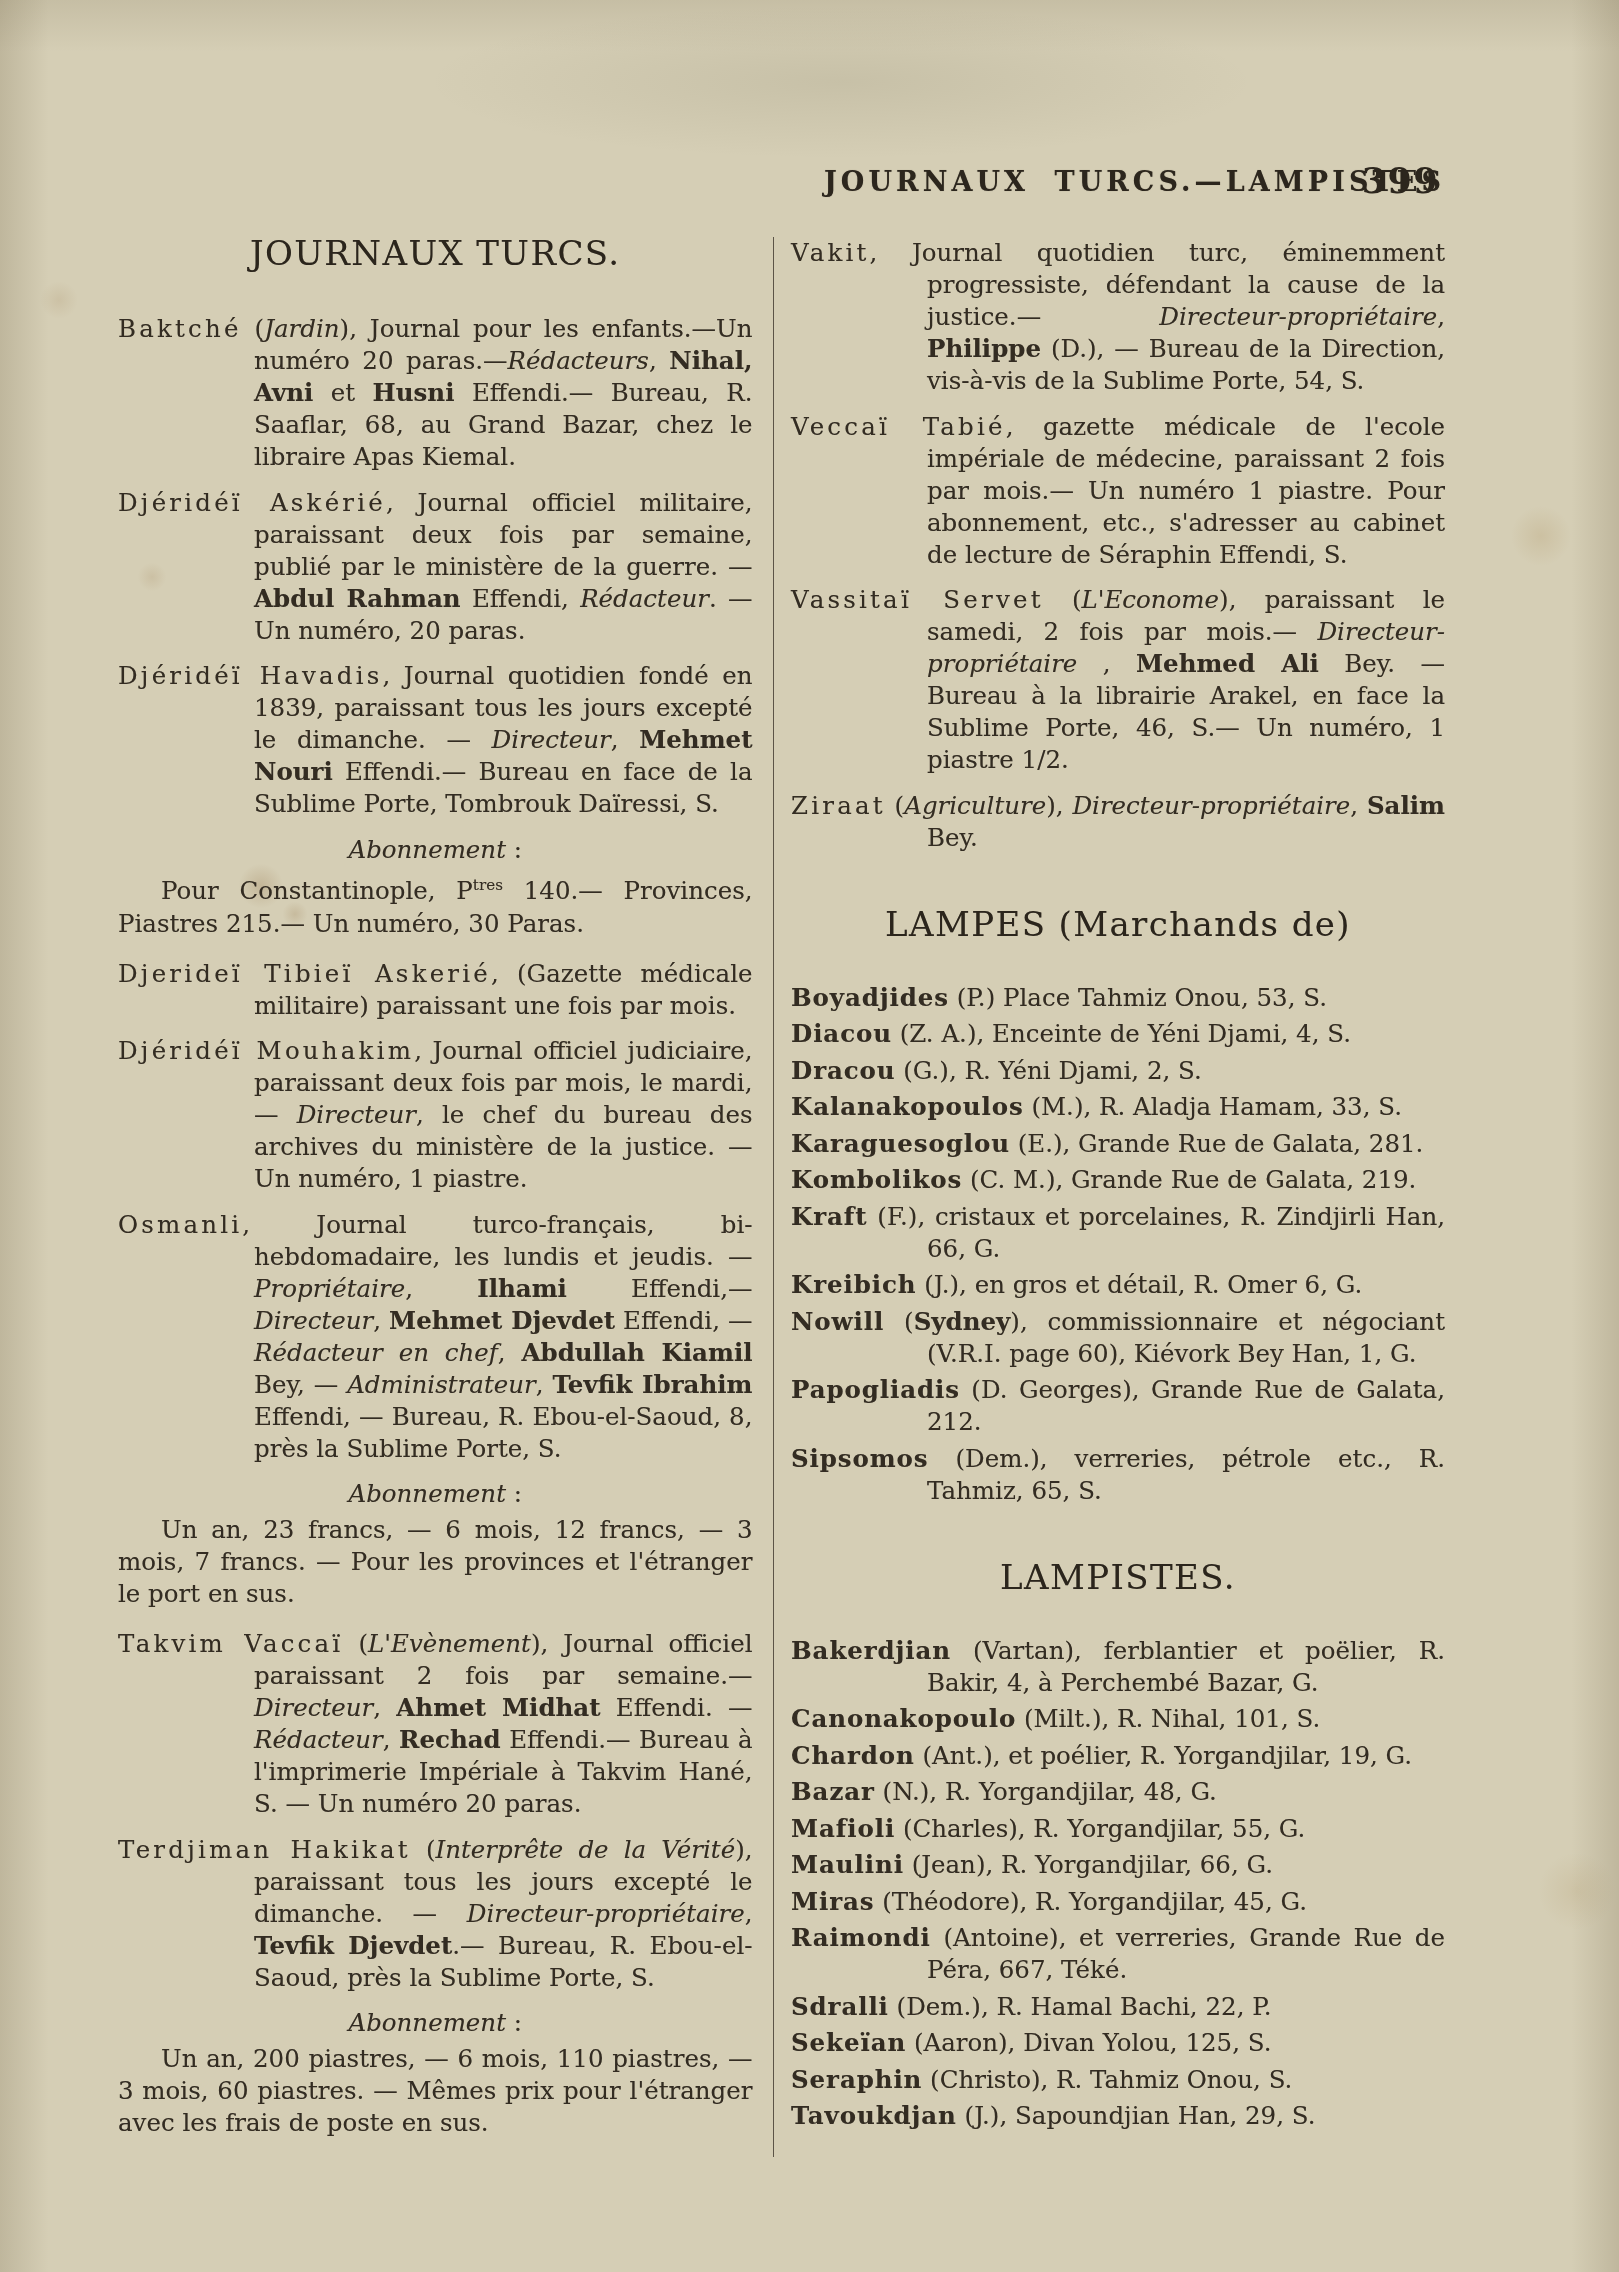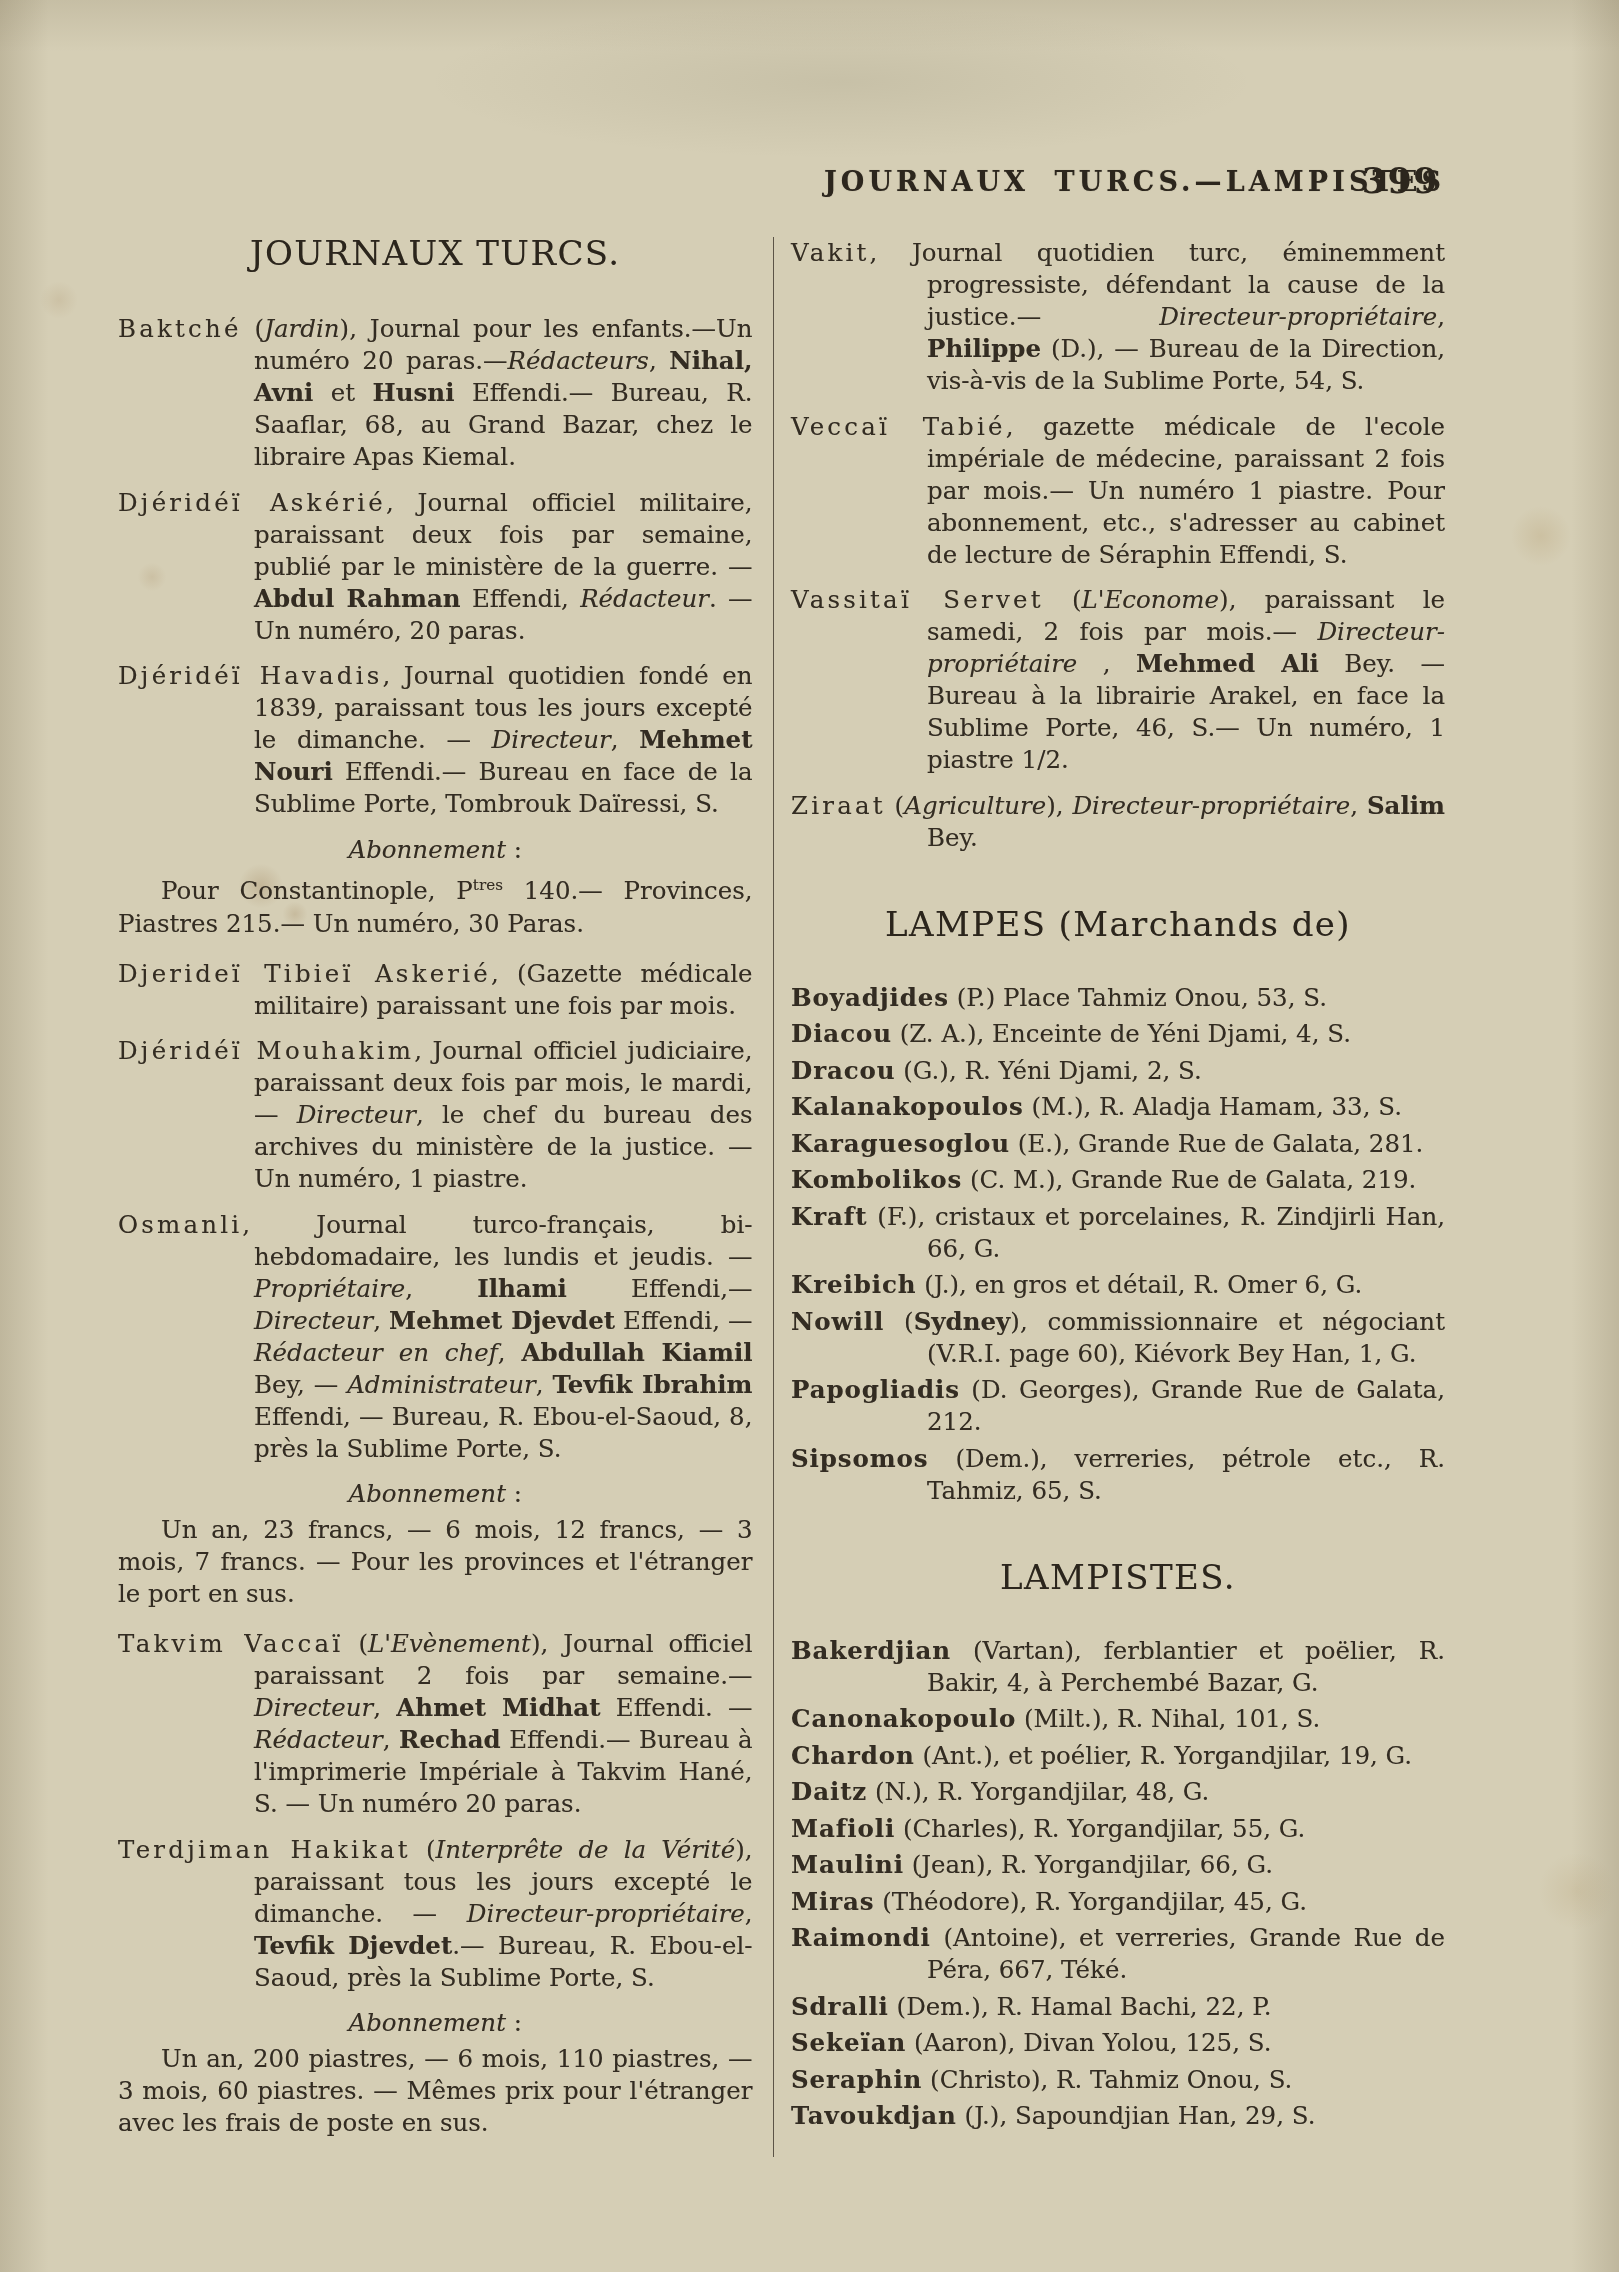--- a/index.html
+++ b/index.html
@@ -108,21 +108,21 @@
           <p class="entry-tight"><span class="hwb">Kombolikos</span><span> (C. M.), Grande Rue de Galata, 219.</span></p>
           <p class="entry-tight"><span class="hwb">Kraft</span><span> (F.), cristaux et porcelaines, R. Zindjirli Han, 66, G.</span></p>
           <p class="entry-tight"><span class="hwb">Kreibich</span><span> (J.), en gros et détail, R. Omer 6, G.</span></p>
           <p class="entry-tight"><span class="hwb">Nowill</span><span> (</span><span class="bd">Sydney</span><span>), commissionnaire et négociant (V.R.I. page 60), Kiévork Bey Han, 1, G.</span></p>
           <p class="entry-tight"><span class="hwb">Papogliadis</span><span> (D. Georges), Grande Rue de Galata, 212.</span></p>
           <p class="entry-tight"><span class="hwb">Sipsomos</span><span> (Dem.), verreries, pétrole etc., R. Tahmiz, 65, S.</span></p>
           <p class="heading">LAMPISTES.</p>
           <p class="entry-tight"><span class="hwb">Bakerdjian</span><span> (Vartan), ferblantier et poëlier, R. Bakir, 4, à Perchembé Bazar, G.</span></p>
           <p class="entry-tight"><span class="hwb">Canonakopoulo</span><span> (Milt.), R. Nihal, 101, S.</span></p>
           <p class="entry-tight"><span class="hwb">Chardon</span><span> (Ant.), et poélier, R. Yorgandjilar, 19, G.</span></p>
-          <p class="entry-tight"><span class="hwb">Daitz</span><span> (N.), R. Yorgandjilar, 48, G.</span></p>
+          <p class="entry-tight"><span class="hwb">Bazar</span><span> (N.), R. Yorgandjilar, 48, G.</span></p>
           <p class="entry-tight"><span class="hwb">Mafioli</span><span> (Charles), R. Yorgandjilar, 55, G.</span></p>
           <p class="entry-tight"><span class="hwb">Maulini</span><span> (Jean), R. Yorgandjilar, 66, G.</span></p>
           <p class="entry-tight"><span class="hwb">Miras</span><span> (Théodore), R. Yorgandjilar, 45, G.</span></p>
           <p class="entry-tight"><span class="hwb">Raimondi</span><span> (Antoine), et verreries, Grande Rue de Péra, 667, Téké.</span></p>
           <p class="entry-tight"><span class="hwb">Sdralli</span><span> (Dem.), R. Hamal Bachi, 22, P.</span></p>
           <p class="entry-tight"><span class="hwb">Sekeïan</span><span> (Aaron), Divan Yolou, 125, S.</span></p>
           <p class="entry-tight"><span class="hwb">Seraphin</span><span> (Christo), R. Tahmiz Onou, S.</span></p>
           <p class="entry-tight"><span class="hwb">Tavoukdjan</span><span> (J.), Sapoundjian Han, 29, S.</span></p>
         </div>
     </div>

